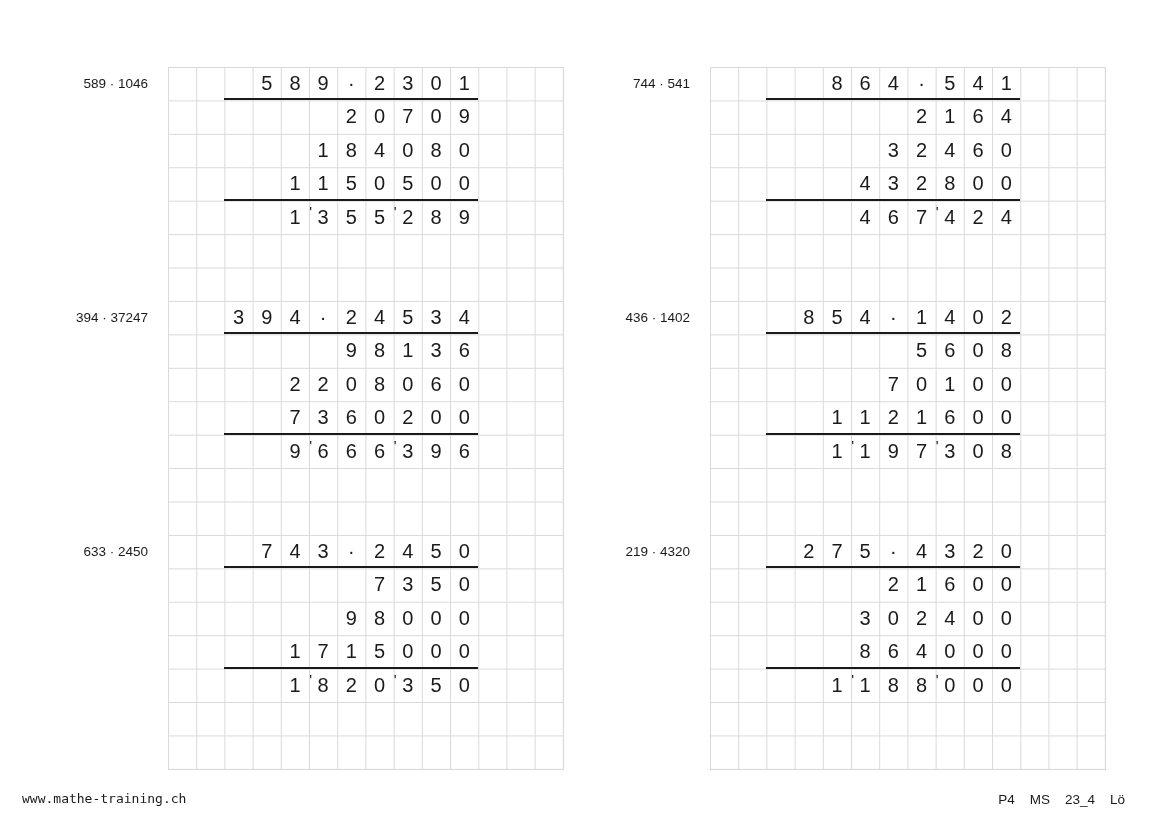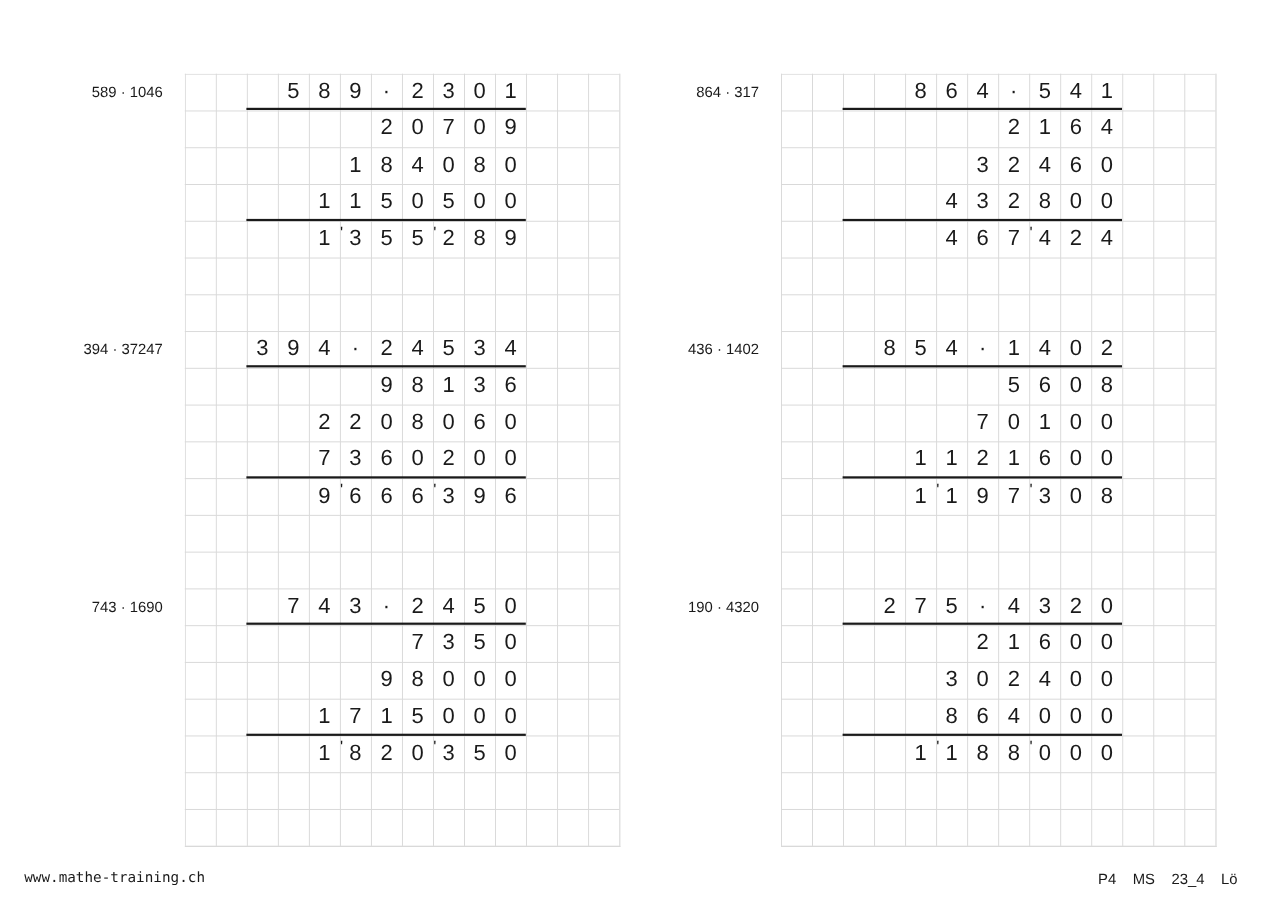--- a/index.html
+++ b/index.html
@@ -148,21 +148,21 @@
       <div class="cell" style="left: 169.286px; top: 601.714px;">2</div>
       <div class="cell" style="left: 197.5px; top: 601.714px;">0<span class="ap">'</span></div>
       <div class="cell" style="left: 225.714px; top: 601.714px;">3</div>
       <div class="cell" style="left: 253.929px; top: 601.714px;">5</div>
       <div class="cell" style="left: 282.143px; top: 601.714px;">0</div>
       <div class="rule" style="left: 56.4286px; width: 253.929px; top: 499.429px;"></div>
       <div class="rule" style="left: 56.4286px; width: 253.929px; top: 599.714px;"></div>
     </div>
     <div class="plabel" style="left: 0px; top: 67px;">589 · 1046</div>
     <div class="plabel" style="left: 0px; top: 301px;">394 · 37247</div>
-    <div class="plabel" style="left: 0px; top: 535px;">743 · 1690</div>
+    <div class="plabel" style="left: 0px; top: 535px;">633 · 2450</div>
     <div class="panel" style="left: 710px;">
       <div class="cell" style="left: 112.857px; top: 0px;">8</div>
       <div class="cell" style="left: 141.071px; top: 0px;">6</div>
       <div class="cell" style="left: 169.286px; top: 0px;">4</div>
       <div class="cell" style="left: 197.5px; top: 0px;">·</div>
       <div class="cell" style="left: 225.714px; top: 0px;">5</div>
       <div class="cell" style="left: 253.929px; top: 0px;">4</div>
       <div class="cell" style="left: 282.143px; top: 0px;">1</div>
       <div class="cell" style="left: 197.5px; top: 33.4286px;">2</div>
       <div class="cell" style="left: 225.714px; top: 33.4286px;">1</div>
@@ -248,16 +248,16 @@
       <div class="cell" style="left: 112.857px; top: 601.714px;">1<span class="ap">'</span></div>
       <div class="cell" style="left: 141.071px; top: 601.714px;">1</div>
       <div class="cell" style="left: 169.286px; top: 601.714px;">8</div>
       <div class="cell" style="left: 197.5px; top: 601.714px;">8<span class="ap">'</span></div>
       <div class="cell" style="left: 225.714px; top: 601.714px;">0</div>
       <div class="cell" style="left: 253.929px; top: 601.714px;">0</div>
       <div class="cell" style="left: 282.143px; top: 601.714px;">0</div>
       <div class="rule" style="left: 56.4286px; width: 253.929px; top: 499.429px;"></div>
       <div class="rule" style="left: 56.4286px; width: 253.929px; top: 599.714px;"></div>
     </div>
-    <div class="plabel" style="left: 542px; top: 67px;">864 · 317</div>
+    <div class="plabel" style="left: 542px; top: 67px;">744 · 541</div>
     <div class="plabel" style="left: 542px; top: 301px;">436 · 1402</div>
-    <div class="plabel" style="left: 542px; top: 535px;">190 · 4320</div>
+    <div class="plabel" style="left: 542px; top: 535px;">219 · 4320</div>
   </div>
 
 </body></html>

